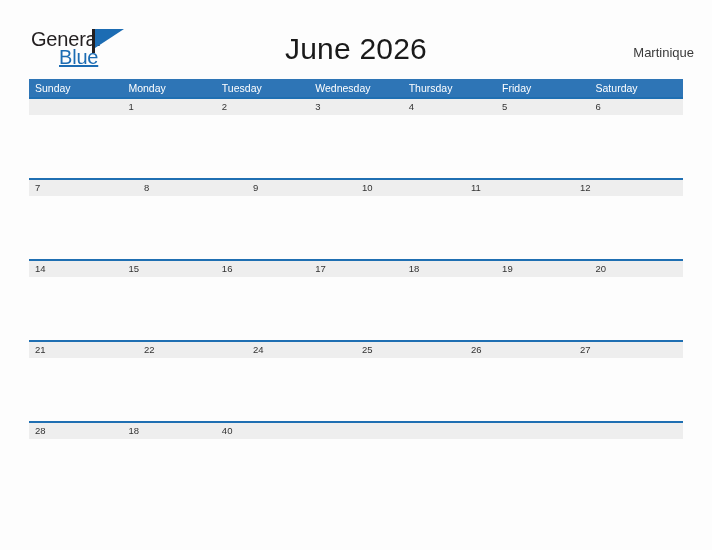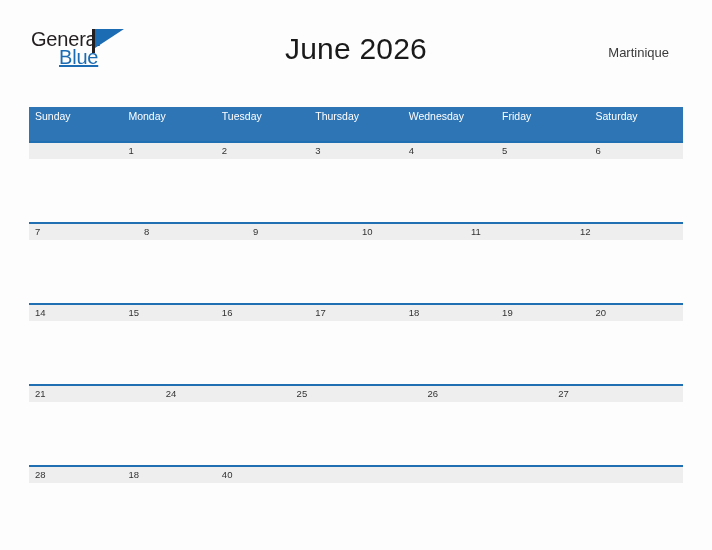--- a/index.html
+++ b/index.html
@@ -88,41 +88,40 @@
     top: 32px;
     width: 712px;
     text-align: center;
     font-size: 30px;
     color: #1a1a1a;
     font-weight: normal;
     letter-spacing: 0.2px;
   }
   .location {
     position: absolute;
-    right: 43px;
+    right: 18px;
     top: 45px;
     font-size: 13px;
     color: #3a3a3a;
     text-align: right;
     white-space: nowrap;
   }
 
   
   .calendar {
     position: absolute;
     left: 29px;
     top: 79px;
     width: 654px;
   }
   .weekdays {
     display: flex;
     width: 654px;
-    height: 34px;
+    height: 18px;
     background: #2e75b6;
-    margin-top: 28px;
   }
   .weekday {
     flex: 1 1 0;
     min-width: 0;
     color: #ffffff;
     font-size: 10.5px;
     line-height: 18px;
     padding-left: 6px;
     box-sizing: border-box;
     white-space: nowrap;
@@ -200,22 +199,22 @@
     <div class="location">Martinique</div>
 
   </div>
 
   <div class="calendar">
 
     <div class="weekdays">
       <div class="weekday">Sunday</div>
       <div class="weekday">Monday</div>
       <div class="weekday">Tuesday</div>
+      <div class="weekday">Wednesday</div>
       <div class="weekday">Thursday</div>
-      <div class="weekday">Wednesday</div>
       <div class="weekday">Friday</div>
       <div class="weekday">Saturday</div>
     </div>
 
     <div class="week">
       <div class="week-rule"></div>
       <div class="week-cells">
         <div class="daycell">
           <div class="daynum-band"></div>
           <div class="daynum"></div>
@@ -334,20 +333,25 @@
     <div class="week">
       <div class="week-rule"></div>
       <div class="week-cells">
         <div class="daycell">
           <div class="daynum-band"></div>
           <div class="daynum">21</div>
           <div class="events"></div>
         </div>
         <div class="daycell">
           <div class="daynum-band"></div>
+          <div class="daynum">22</div>
+          <div class="events"></div>
+        </div>
+        <div class="daycell">
+          <div class="daynum-band"></div>
           <div class="daynum">24</div>
           <div class="events"></div>
         </div>
         <div class="daycell">
           <div class="daynum-band"></div>
           <div class="daynum">25</div>
           <div class="events"></div>
         </div>
         <div class="daycell">
           <div class="daynum-band"></div>

